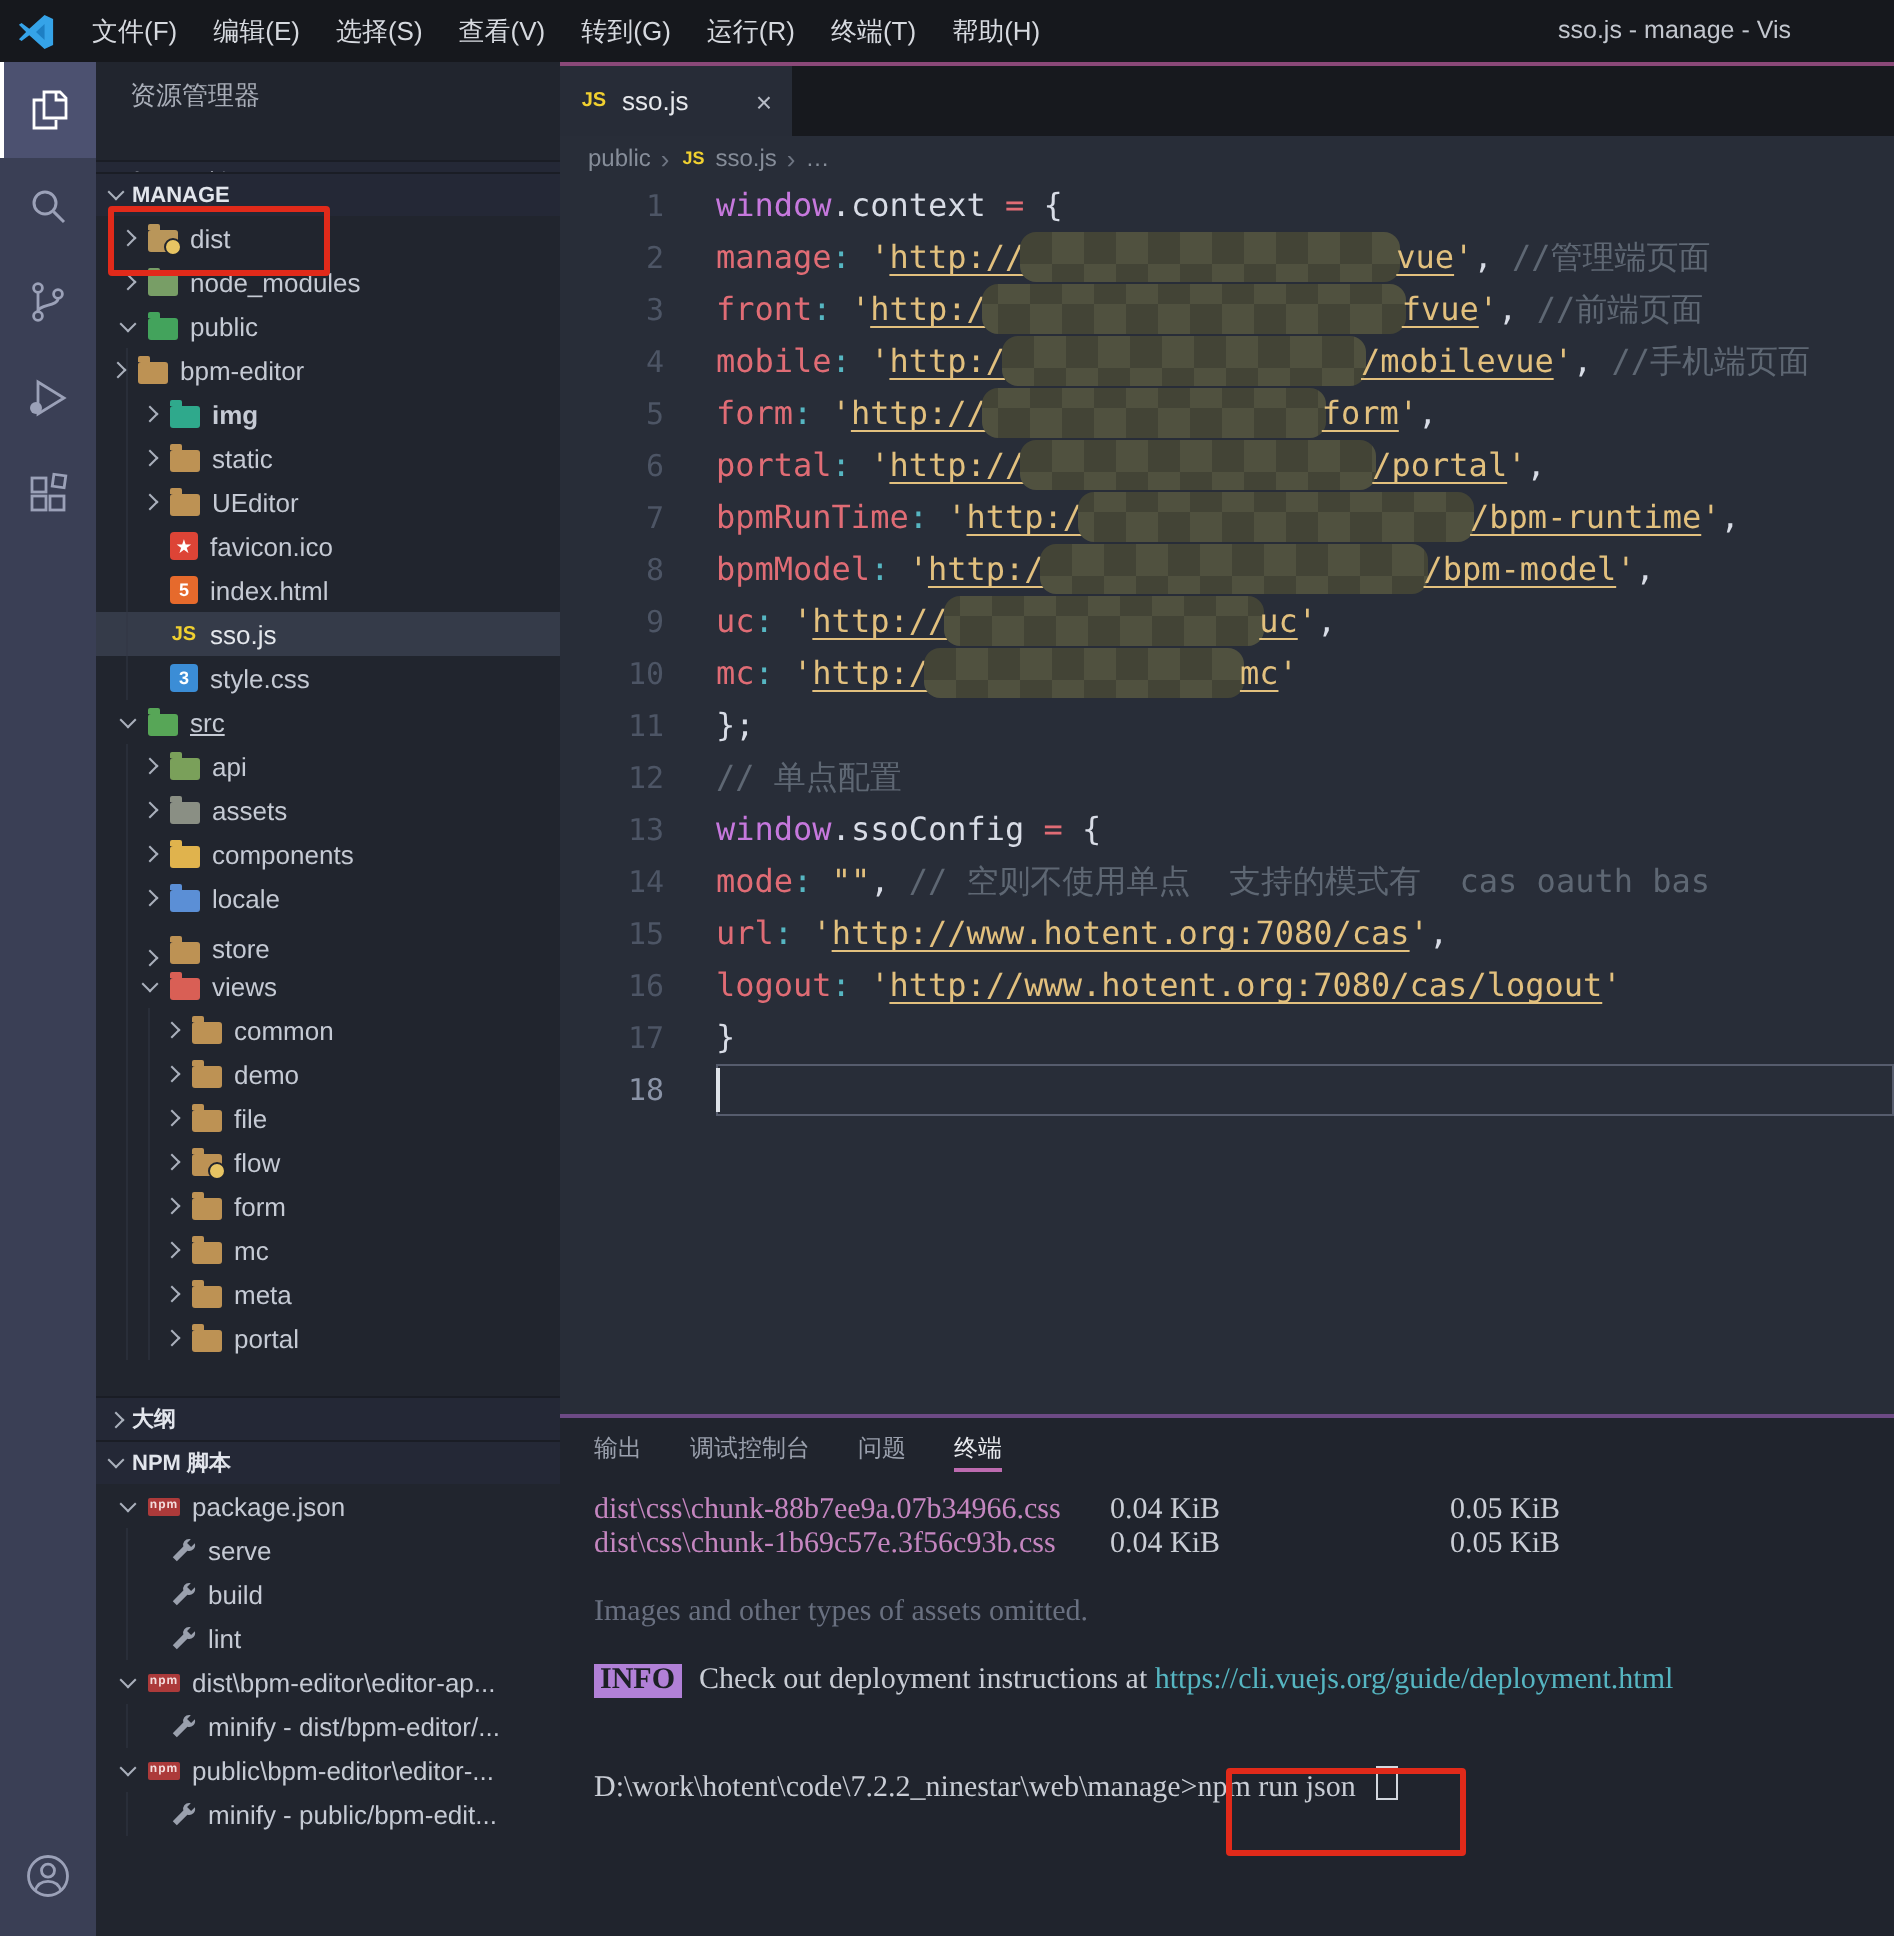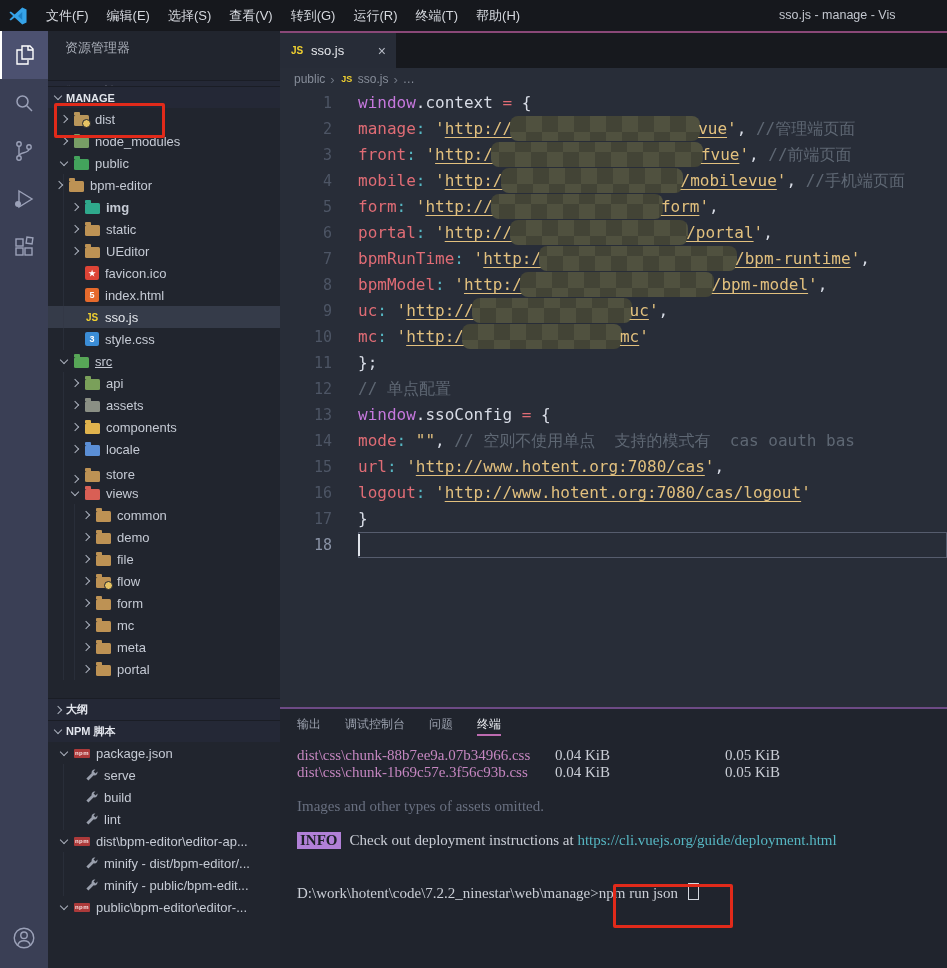--- a/index.html
+++ b/index.html
@@ -375,34 +375,34 @@
         <div class="row" style="padding-left: 24px;">
           <span class="guide" style="left: 15px;"></span>
           <span class="chev none"></span>
           <span class="icon wrench">
             <svg width="13" height="13" viewBox="0 0 16 16">
               <path fill="currentColor" d="M11.8.6a3.7 3.7 0 0 0-3.6 4.7L1.7 11.8 4.2 14.3 10.7 7.8A3.7 3.7 0 0 0 15.3 3.2L13 5.5 10.5 3 12.8.7A3.9 3.9 0 0 0 11.8.6Z"></path>
             </svg>
           </span>
           <span class="lbl">minify - dist/bpm-editor/...</span>
         </div>
+        <div class="row" style="padding-left: 13px;">
+          <span class="chev d"></span>
+          <span class="icon fico fi-npm">npm</span>
+          <span class="lbl">public\bpm-editor\editor-...</span>
+        </div>
         <div class="row" style="padding-left: 24px;">
           <span class="guide" style="left: 15px;"></span>
           <span class="chev none"></span>
           <span class="icon wrench">
             <svg width="13" height="13" viewBox="0 0 16 16">
               <path fill="currentColor" d="M11.8.6a3.7 3.7 0 0 0-3.6 4.7L1.7 11.8 4.2 14.3 10.7 7.8A3.7 3.7 0 0 0 15.3 3.2L13 5.5 10.5 3 12.8.7A3.9 3.9 0 0 0 11.8.6Z"></path>
             </svg>
           </span>
           <span class="lbl">minify - public/bpm-edit...</span>
-        </div>
-        <div class="row" style="padding-left: 13px;">
-          <span class="chev d"></span>
-          <span class="icon fico fi-npm">npm</span>
-          <span class="lbl">public\bpm-editor\editor-...</span>
         </div>
       </div>
   </div>
 
   <div class="editorgroup">
     <div class="tabbar">
       <div class="tab">
         <span class="fico fi-js icon" style="margin-left:0">JS</span>
         <span class="tlabel">sso.js</span>
         <span class="close">×</span>

